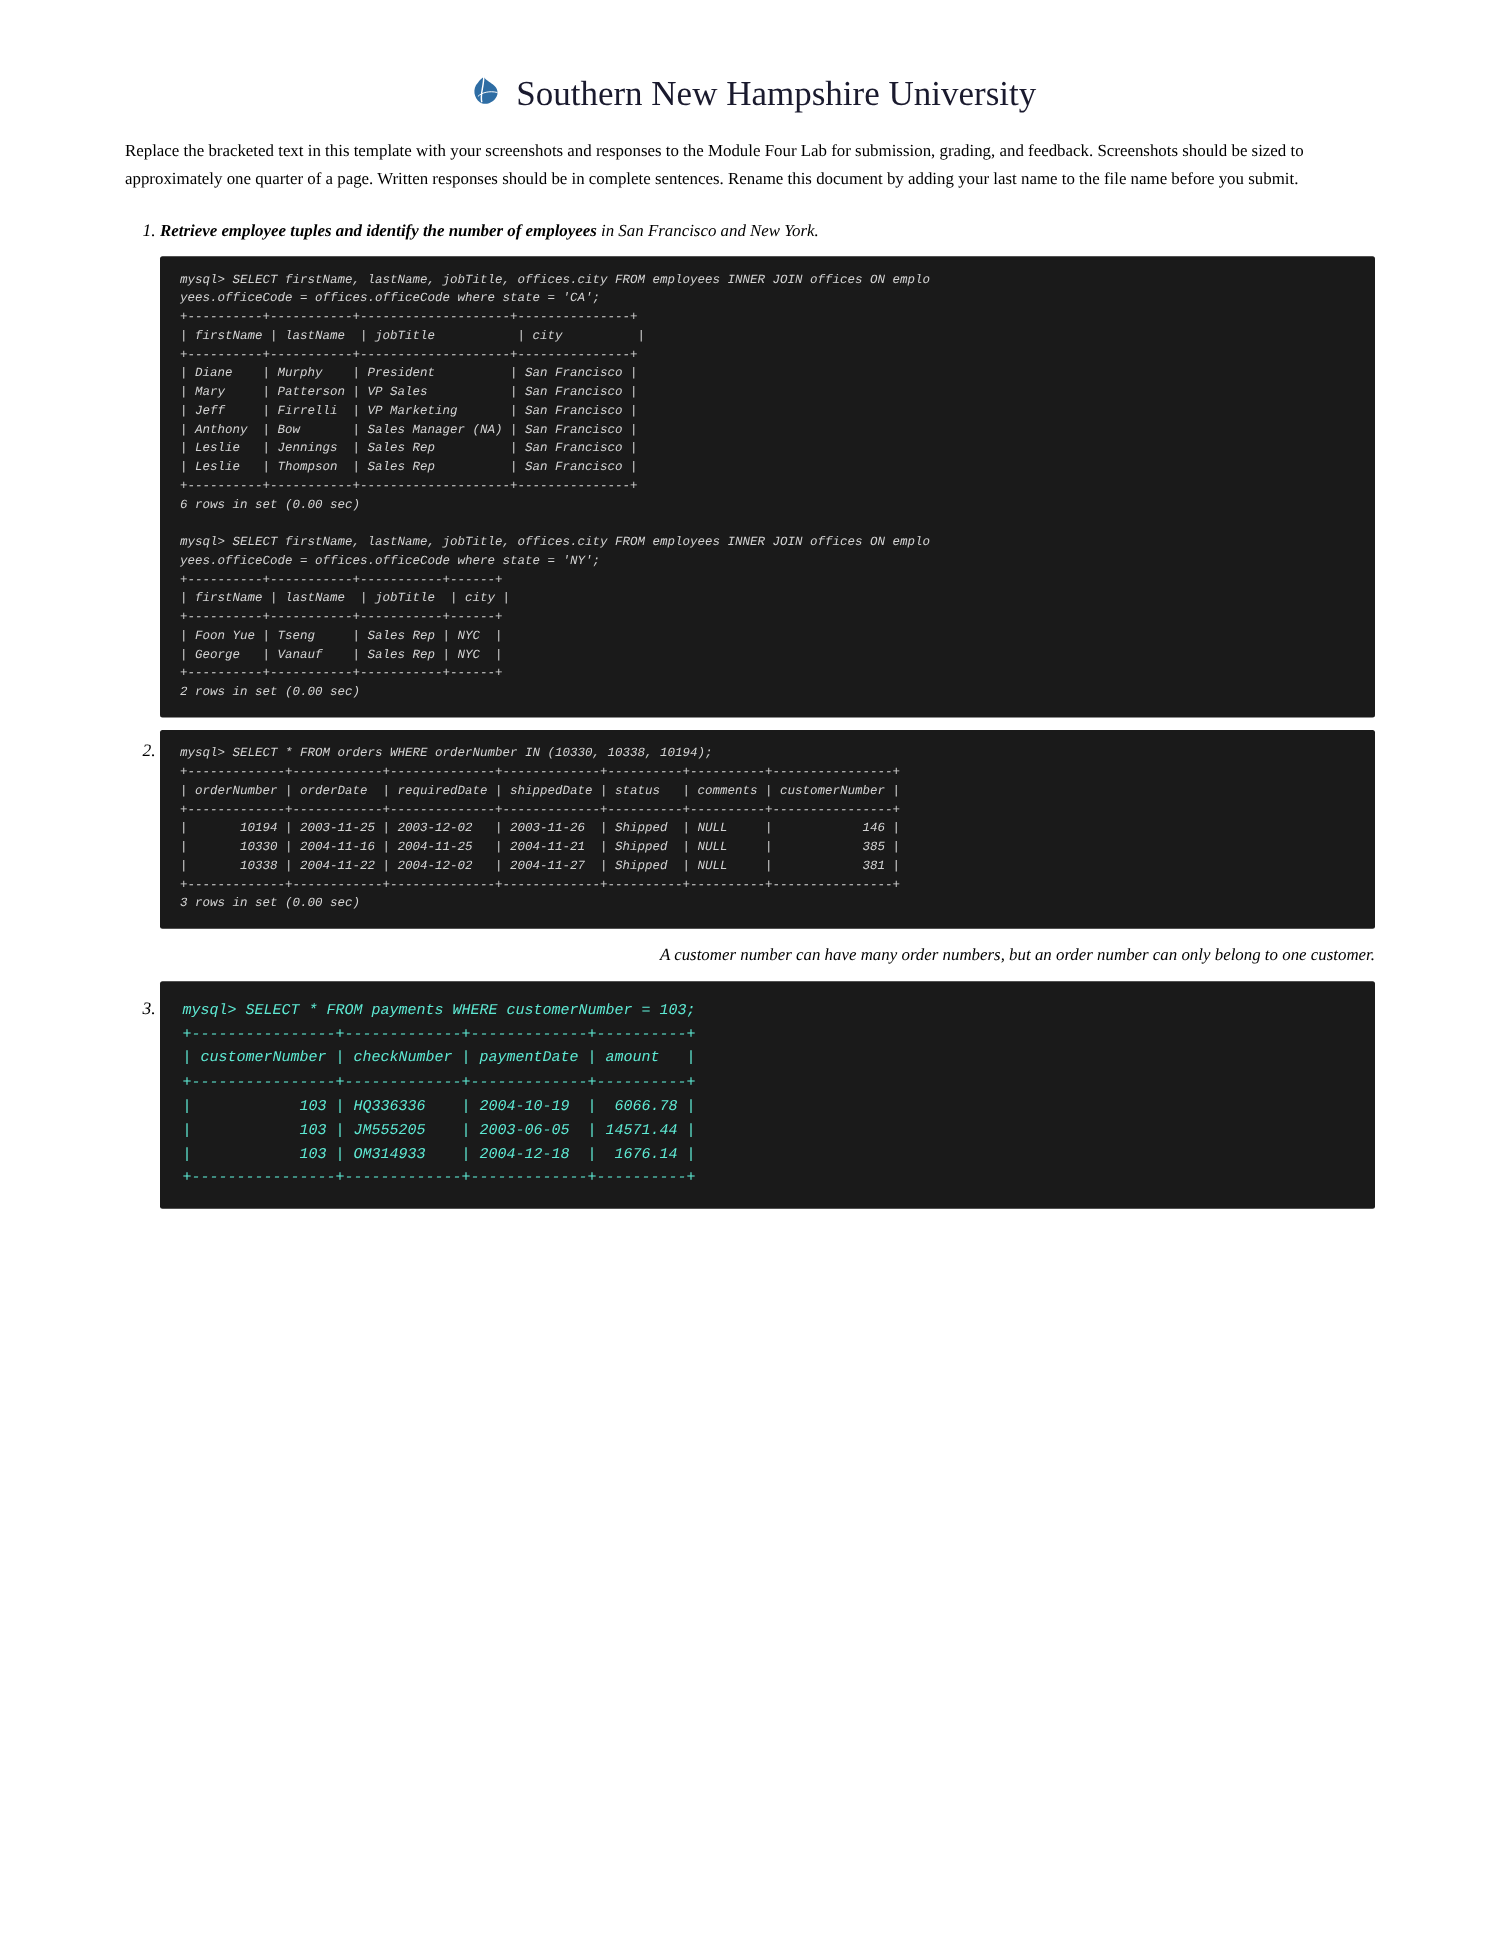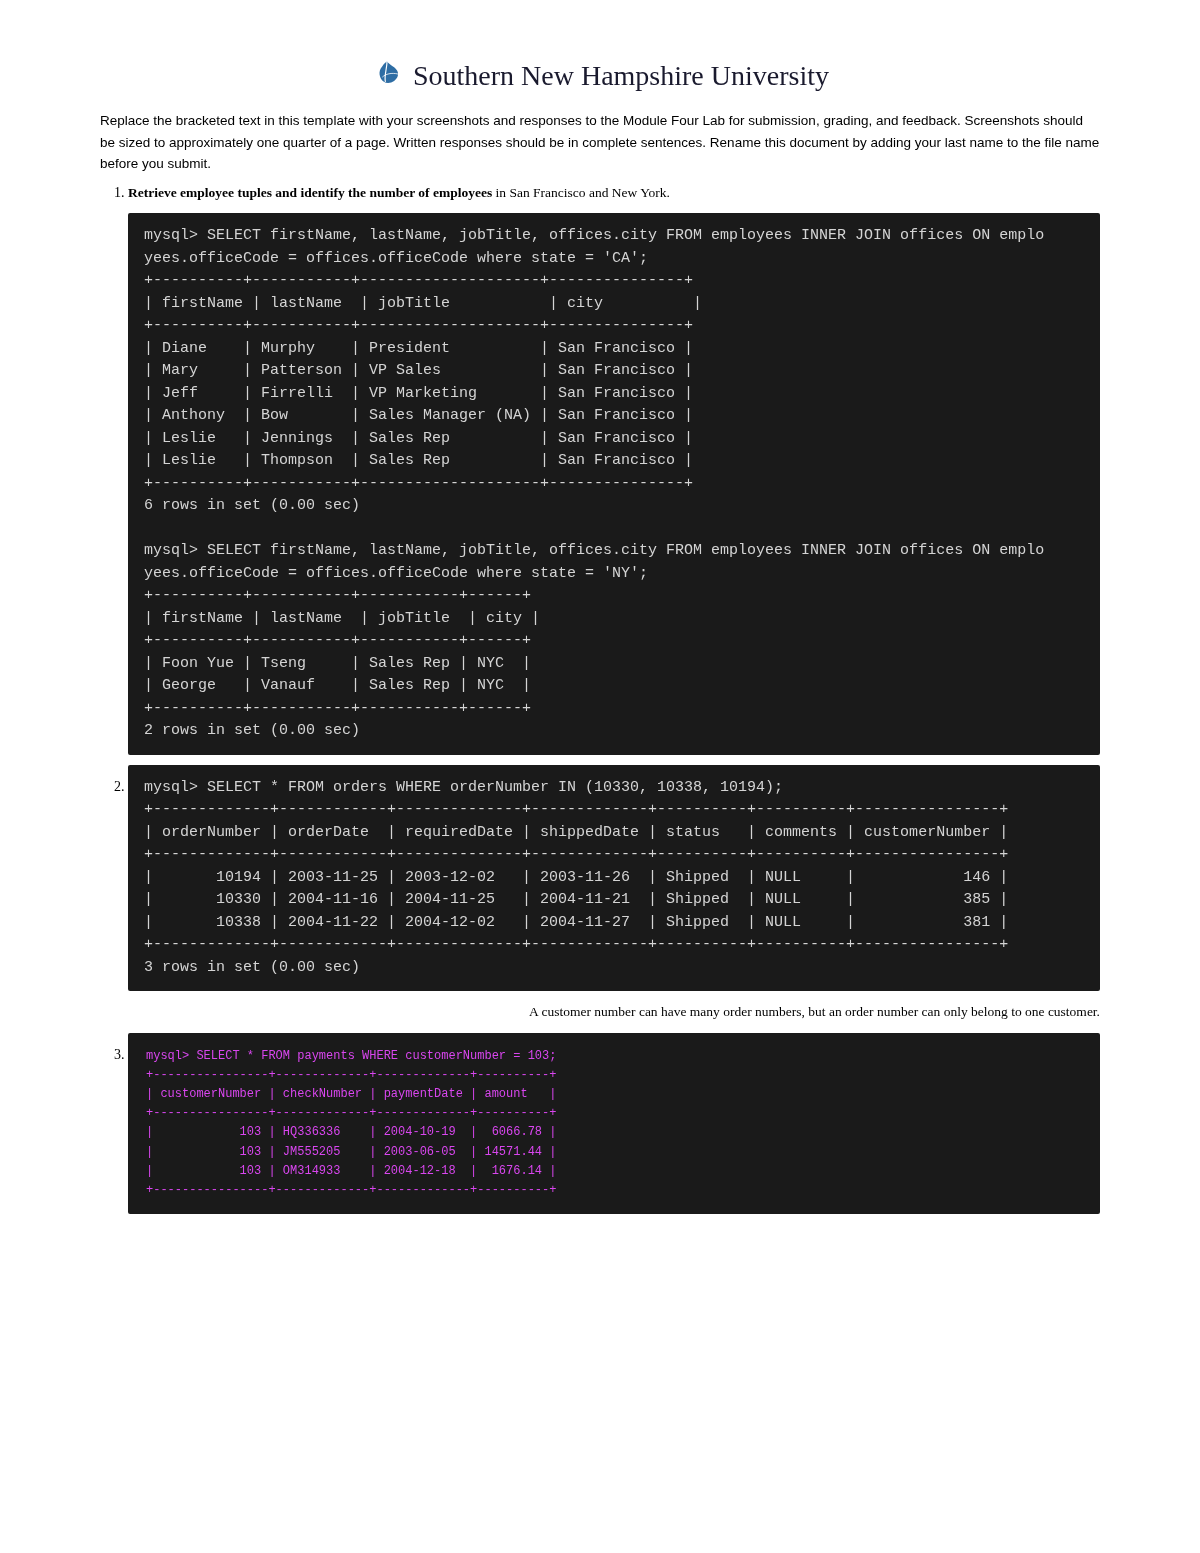--- a/index.html
+++ b/index.html
@@ -30,53 +30,54 @@
       font-family: 'Times New Roman', Times, serif;
     }
     .page-title {
       font-size: 15px;
       font-weight: bold;
       margin-top: 4px;
     }
     .intro-text {
       font-size: 13.5px;
       line-height: 1.6;
-      margin-bottom: 8px;
-      font-family: Liberation Sans, sans-serif;
+      margin-bottom: 22px;
+      font-family: Liberation Serif, serif;
     }
     .question-label {
       font-size: 13.5px;
       margin-bottom: 10px;
       line-height: 1.5;
     }
     .question-label b {
       font-weight: bold;
     }
     ol {
       padding-left: 28px;
     }
     ol li {
       margin-bottom: 10px;
+      font-style: italic;
     }
     .terminal-block {
       background: #1a1a1a;
       color: #d4d4d4;
       font-family: 'Courier New', Courier, monospace;
-      font-size: 15px;
+      font-size: 10px;
       padding: 12px 16px;
       margin: 10px auto;
       display: block;
       line-height: 1.5;
       border-radius: 2px;
       white-space: pre;
       overflow-x: auto;
     }
     .terminal-block-large {
       background: #1a1a1a;
-      color: #d946ef;
+      color: #5eead4;
       font-family: 'Courier New', Courier, monospace;
       font-size: 12px;
       padding: 14px 18px;
       margin: 10px auto;
       display: block;
       line-height: 1.6;
       border-radius: 2px;
       white-space: pre;
       overflow-x: auto;
     }

